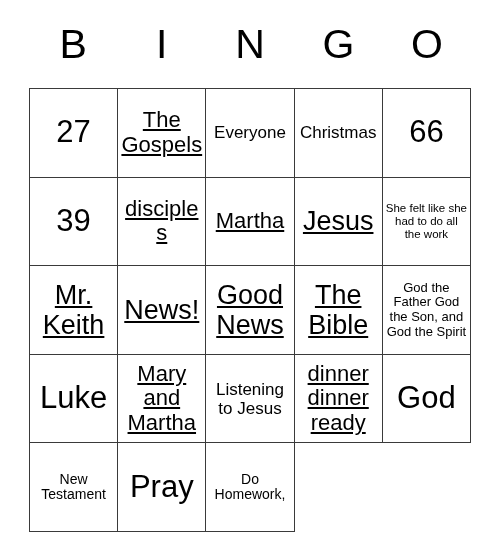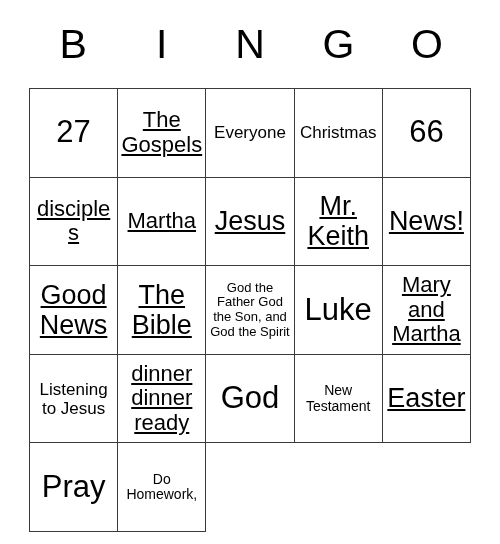--- a/index.html
+++ b/index.html
@@ -109,30 +109,36 @@
     <div class="cell fs-md">
         <span class="cell-text">Everyone</span>
       </div>
     <div class="cell fs-md">
         <span class="cell-text">Christmas</span>
       </div>
     <div class="cell fs-xxl">
         <span class="cell-text">66</span>
       </div>
 
+    <div class="cell fs-xxl">
+        <span class="cell-text">39</span>
+      </div>
     <div class="cell fs-lg">
         <span class="cell-text">disciples</span>
       </div>
     <div class="cell fs-lg">
         <span class="cell-text">Martha</span>
       </div>
     <div class="cell fs-xl">
         <span class="cell-text">Jesus</span>
       </div>
 
+    <div class="cell fs-xs">
+        <span class="cell-text">She felt like she had to do all the work</span>
+      </div>
     <div class="cell fs-xl">
         <span class="cell-text">Mr. Keith</span>
       </div>
     <div class="cell fs-xl">
         <span class="cell-text">News!</span>
       </div>
     <div class="cell fs-xl">
         <span class="cell-text">Good News</span>
       </div>
     <div class="cell fs-xl">
@@ -154,23 +160,20 @@
     <div class="cell fs-lg">
         <span class="cell-text">dinner dinner ready</span>
       </div>
 
     <div class="cell fs-xxl">
         <span class="cell-text">God</span>
       </div>
     <div class="cell fs-sm">
         <span class="cell-text">New Testament</span>
       </div>
-    <div class="cell fs-xl">
-        <span class="cell-text">Easter</span>
-      </div>
     <div class="cell fs-xxl">
         <span class="cell-text">Pray</span>
       </div>
     <div class="cell fs-sm">
         <span class="cell-text">Do Homework,</span>
       </div>
 
   </div>
 </div>
 

